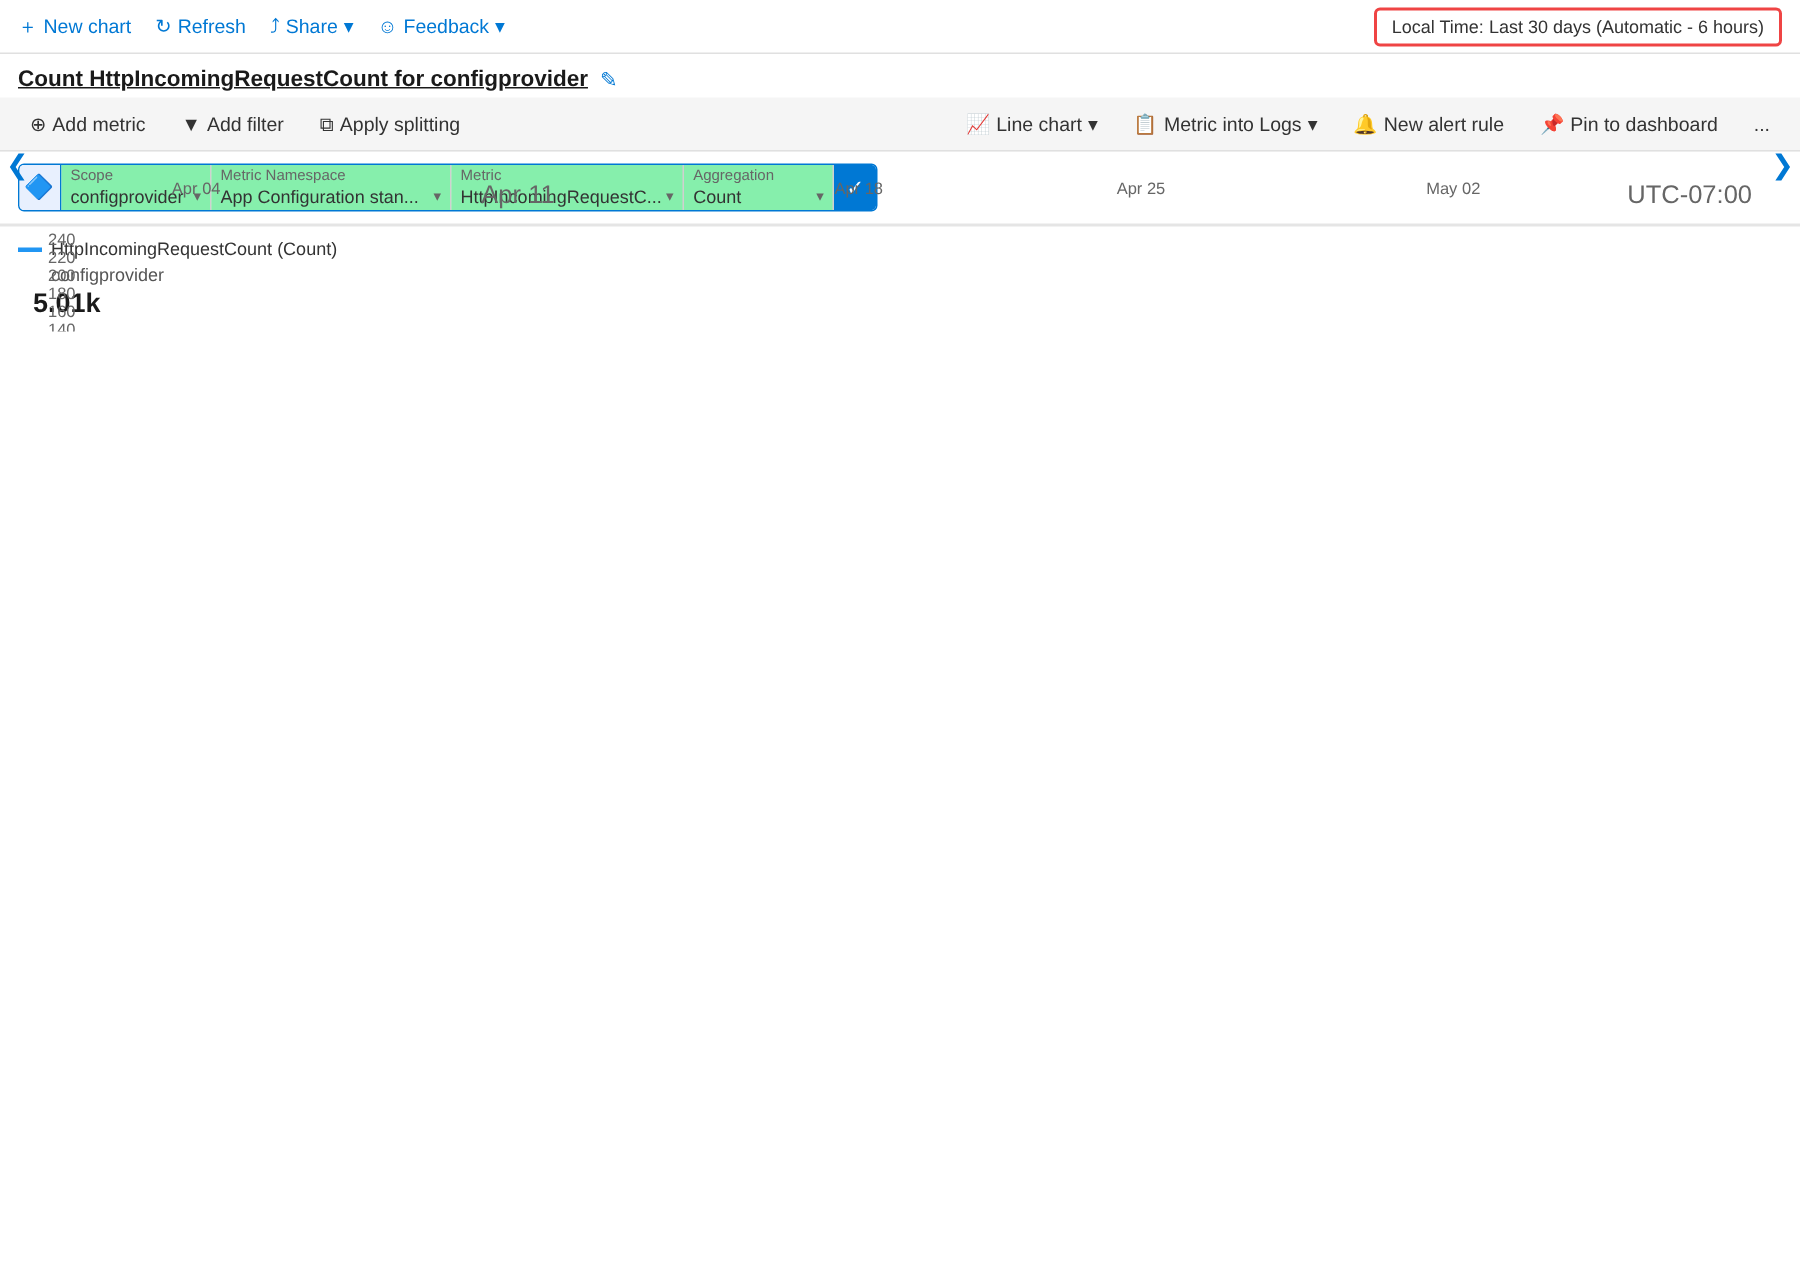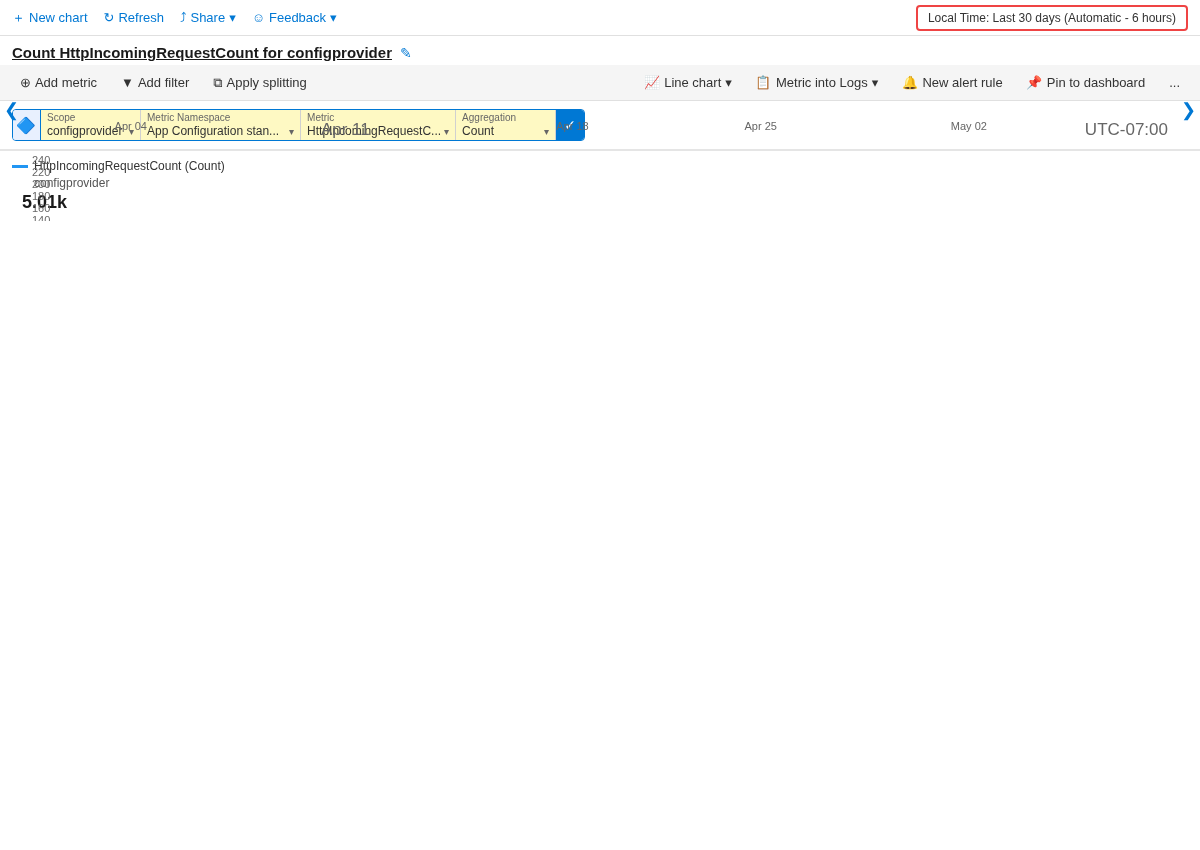--- a/index.html
+++ b/index.html
@@ -57,21 +57,21 @@
       display: flex; align-items: stretch;
       border: 1px solid #0078d4; border-radius: 4px; overflow: hidden;
     }
     .filter-icon-box {
       display: flex; align-items: center; justify-content: center;
       width: 28px; background: #e8f0fe; border-right: 1px solid #0078d4;
     }
     .filter-segment {
       display: flex; flex-direction: column;
       padding: 2px 6px; min-width: 100px; border-right: 1px solid #d0d0d0;
-      background: #fef9c3;
+      background: #86efac;
     }
     .filter-segment:last-child { border-right: none; }
     .filter-label { font-size: 10px; color: #666; margin-bottom: 1px; }
     .filter-select {
       border: none; background: transparent; font-size: 12px; color: #333;
       cursor: pointer; outline: none; padding: 0; appearance: none;
       -webkit-appearance: none; min-width: 80px;
     }
     .filter-select-wrapper {
       display: flex; align-items: center;

